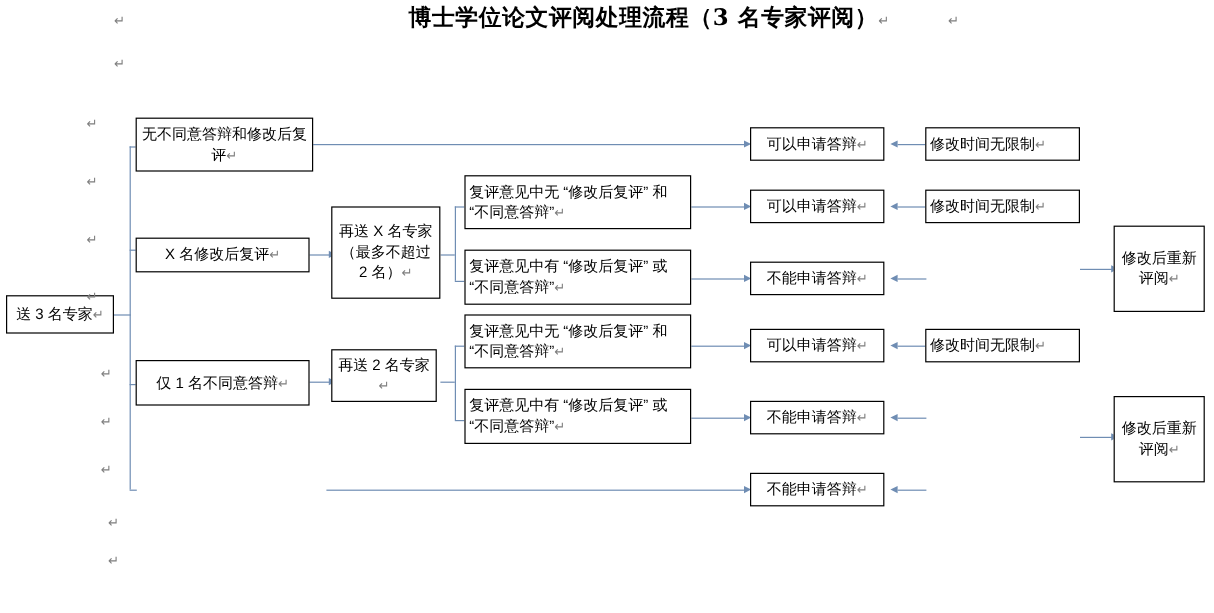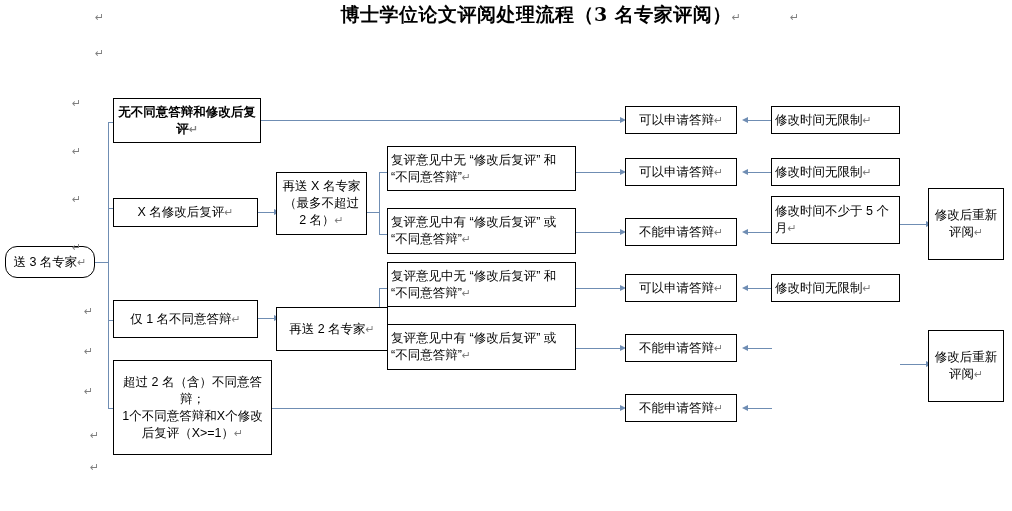--- a/index.html
+++ b/index.html
@@ -157,46 +157,42 @@
 
   <div class="ln h" style="left:748px;top:408px;width:24px;"></div>
   <div class="arrow left" style="left:742px;top:404.5px;"></div>
 
   <div class="ln h" style="left:900px;top:224px;width:28px;"></div>
   <div class="arrow right" style="left:926px;top:220.5px;"></div>
 
   <div class="ln h" style="left:900px;top:364px;width:28px;"></div>
   <div class="arrow right" style="left:926px;top:360.5px;"></div>
 
-  <div class="box" style="left:5px;top:246px;width:90px;height:32px;border-radius:12px;">
+  <div class="box" style="left:5px;top:246px;width:90px;height:32px;">
     <span class="t">送 3 名专家<span class="pilcrow">↵</span></span>
   </div>
 
-  <div class="box" style="left:113px;top:98px;width:148px;height:45px;font-weight:bold;">
+  <div class="box" style="left:113px;top:98px;width:148px;height:45px;">
     <span class="t">无不同意答辩和修改后复评<span class="pilcrow">↵</span></span>
   </div>
 
   <div class="box" style="left:113px;top:198px;width:145px;height:29px;justify-content:center;">
     <span class="t">X 名修改后复评<span class="pilcrow">↵</span></span>
   </div>
 
   <div class="box" style="left:113px;top:300px;width:145px;height:38px;align-items:center;">
     <span class="t">仅 1 名不同意答辩<span class="pilcrow">↵</span></span>
   </div>
 
-  <div class="box" style="left:113px;top:360px;width:159px;height:95px;">
-    <span class="t" style="white-space:pre-line;">超过 2 名（含）不同意答辩；
-1个不同意答辩和X个修改后复评（X&gt;=1）<span class="pilcrow">↵</span></span>
-  </div>
-
-  <div class="box" style="left:276px;top:172px;width:91px;height:63px;">
+
+  <div class="box" style="left:276px;top:172px;width:91px;height:77px;">
     <span class="t">再送 X 名专家（最多不超过 2 名）<span class="pilcrow">↵</span></span>
   </div>
 
-  <div class="box" style="left:276px;top:291px;width:112px;height:44px;margin-top:16px;">
+  <div class="box" style="left:276px;top:291px;width:88px;height:44px;">
     <span class="t">再送 2 名专家<span class="pilcrow">↵</span></span>
   </div>
 
   <div class="box left" style="left:387px;top:146px;width:189px;height:45px;">
     <span class="t">复评意见中无 “修改后复评” 和 “不同意答辩”<span class="pilcrow">↵</span></span>
   </div>
 
   <div class="box left" style="left:387px;top:208px;width:189px;height:46px;">
     <span class="t">复评意见中有 “修改后复评” 或 “不同意答辩”<span class="pilcrow">↵</span></span>
   </div>
@@ -234,23 +230,20 @@
   </div>
 
   <div class="box left" style="left:771px;top:106px;width:129px;height:28px;">
     <span class="t">修改时间无限制<span class="pilcrow">↵</span></span>
   </div>
 
   <div class="box left" style="left:771px;top:158px;width:129px;height:28px;">
     <span class="t">修改时间无限制<span class="pilcrow">↵</span></span>
   </div>
 
-  <div class="box left" style="left:771px;top:196px;width:129px;height:48px;">
-    <span class="t">修改时间不少于 5 个月<span class="pilcrow">↵</span></span>
-  </div>
 
   <div class="box left" style="left:771px;top:274px;width:129px;height:28px;">
     <span class="t">修改时间无限制<span class="pilcrow">↵</span></span>
   </div>
 
 
   <div class="box" style="left:928px;top:188px;width:76px;height:72px;">
     <span class="t">修改后重新评阅<span class="pilcrow">↵</span></span>
   </div>
 

